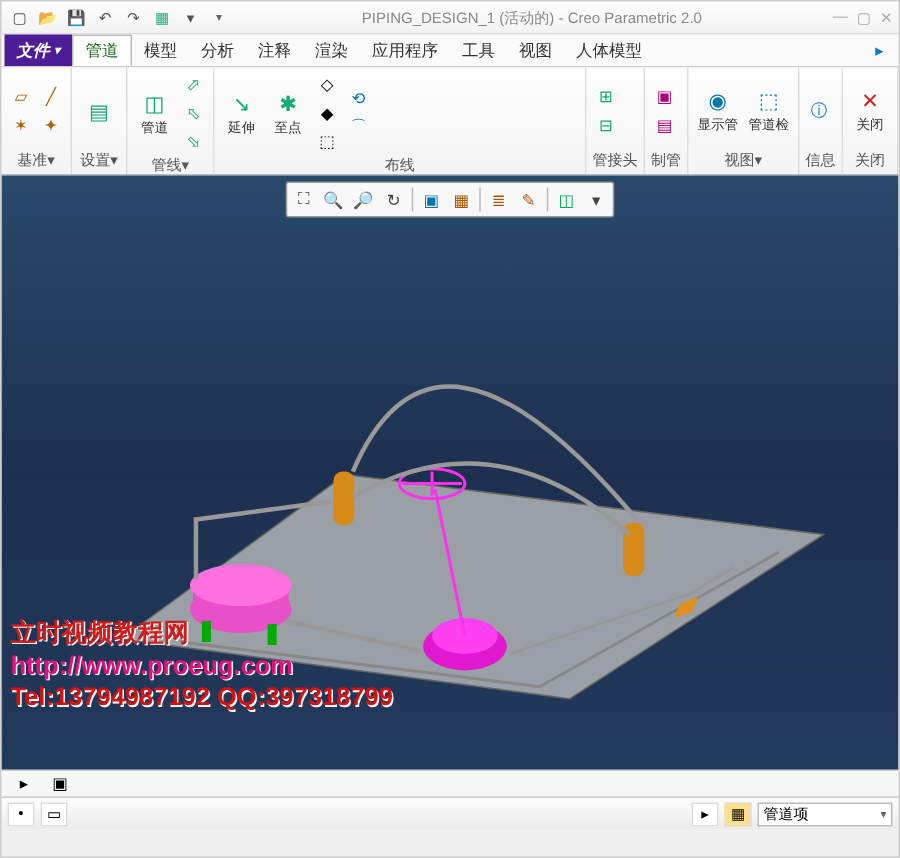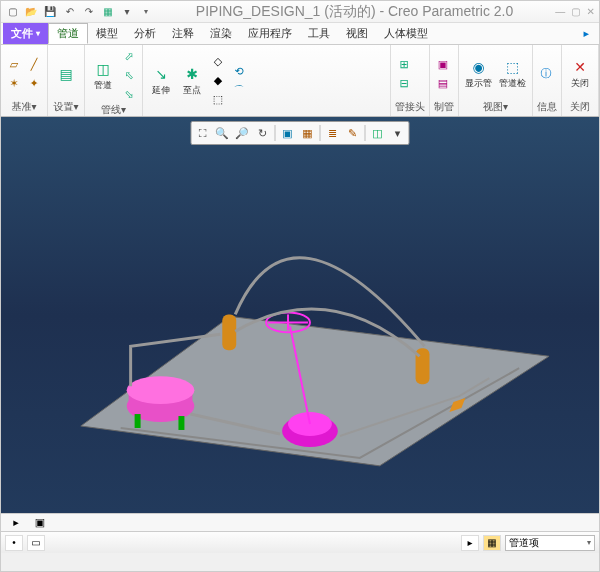--- a/index.html
+++ b/index.html
@@ -21,44 +21,45 @@
       padding: 0 4px;
       border-bottom: 1px solid #ddd;
     }
     .titlebar .qat { display: flex; gap: 3px; align-items: center; }
     .qat-btn {
       width: 16px; height: 16px;
       display: flex; align-items: center; justify-content: center;
       font-size: 10px; color: #555;
     }
     .titlebar .title {
-      flex: 1; text-align: center; color: #888; font-size: 14px;
+      flex: 1; text-align: center; color: #888; font-size: 10px;
     }
     .titlebar .wincontrols {
       display: flex; gap: 6px; color: #aaa; font-size: 10px;
     }
     .menubar {
       height: 22px;
       background: #fafafa;
       display: flex;
       align-items: stretch;
       padding: 0 2px;
       border-bottom: 1px solid #ccc;
     }
     .menu-item {
       padding: 3px 8px;
       color: #333;
       display: flex;
       align-items: center;
     }
     .menu-item.file {
-      background: #8b5cf6;
+      background: #4c1d95;
       color: #fff;
       font-weight: bold;
       position: relative;
+      font-style: italic;
     }
     .menu-item.file::after {
       content: "▾"; font-size: 8px; margin-left: 3px;
     }
     .menu-item.active {
       background: #fff;
       border: 1px solid #bbb;
       border-bottom-color: #fff;
       color: #1b6b1b;
     }
@@ -248,20 +249,21 @@
       <div class="vstack">
         <span class="rbtn-sm">◇</span>
         <span class="rbtn-sm">◆</span>
         <span class="rbtn-sm">⬚</span>
       </div>
       <div class="vstack">
         <span class="rbtn-sm" style="color:#07a">⟲</span>
         <span class="rbtn-sm" style="color:#07a">⌒</span>
       </div>
     </div>
+    <div class="group-label">布线</div>
   </div>
   <div class="group">
     <div class="group-body">
       <div class="vstack">
         <span class="rbtn-sm" style="color:#1a7">⊞</span>
         <span class="rbtn-sm" style="color:#1a7">⊟</span>
       </div>
     </div>
     <div class="group-label">管接头</div>
   </div>
@@ -347,20 +349,25 @@
     <path d="M 100 230 L 100 190 L 190 178" stroke="#999" stroke-width="3" fill="none"></path>
     <path d="M 205 158 Q 260 30 395 190" stroke="#999" stroke-width="3" fill="none"></path>
     <path d="M 205 175 Q 300 120 390 200" stroke="#999" stroke-width="3" fill="none"></path>
     <path d="M 160 258 L 250 278" stroke="#999" stroke-width="3" fill="none"></path>
     <path d="M 310 280 L 430 240 L 460 222" stroke="#999" stroke-width="2" fill="none"></path>
     <path d="M 90 272 L 330 302 L 490 212" stroke="#888" stroke-width="2" fill="none"></path>
 
     <polygon points="424,246 436,242 432,252 420,256" fill="#e09020"></polygon>
   </svg>
 
+  <div class="watermark">
+    <div class="wm1">立时视频教程网</div>
+    <div class="wm2">http://www.proeug.com</div>
+    <div class="wm3">Tel:13794987192    QQ:397318799</div>
+  </div>
 </div>
 
 <div style="height:18px;background:#f7f7f7;border-top:1px solid #ccc;display:flex;align-items:center;padding:0 6px;gap:6px">
   <span class="rbtn-sm">▸</span>
   <span class="rbtn-sm">▣</span>
 </div>
 
 <div class="statusbar">
   <div class="status-left">
     <span class="sb-btn">•</span>

